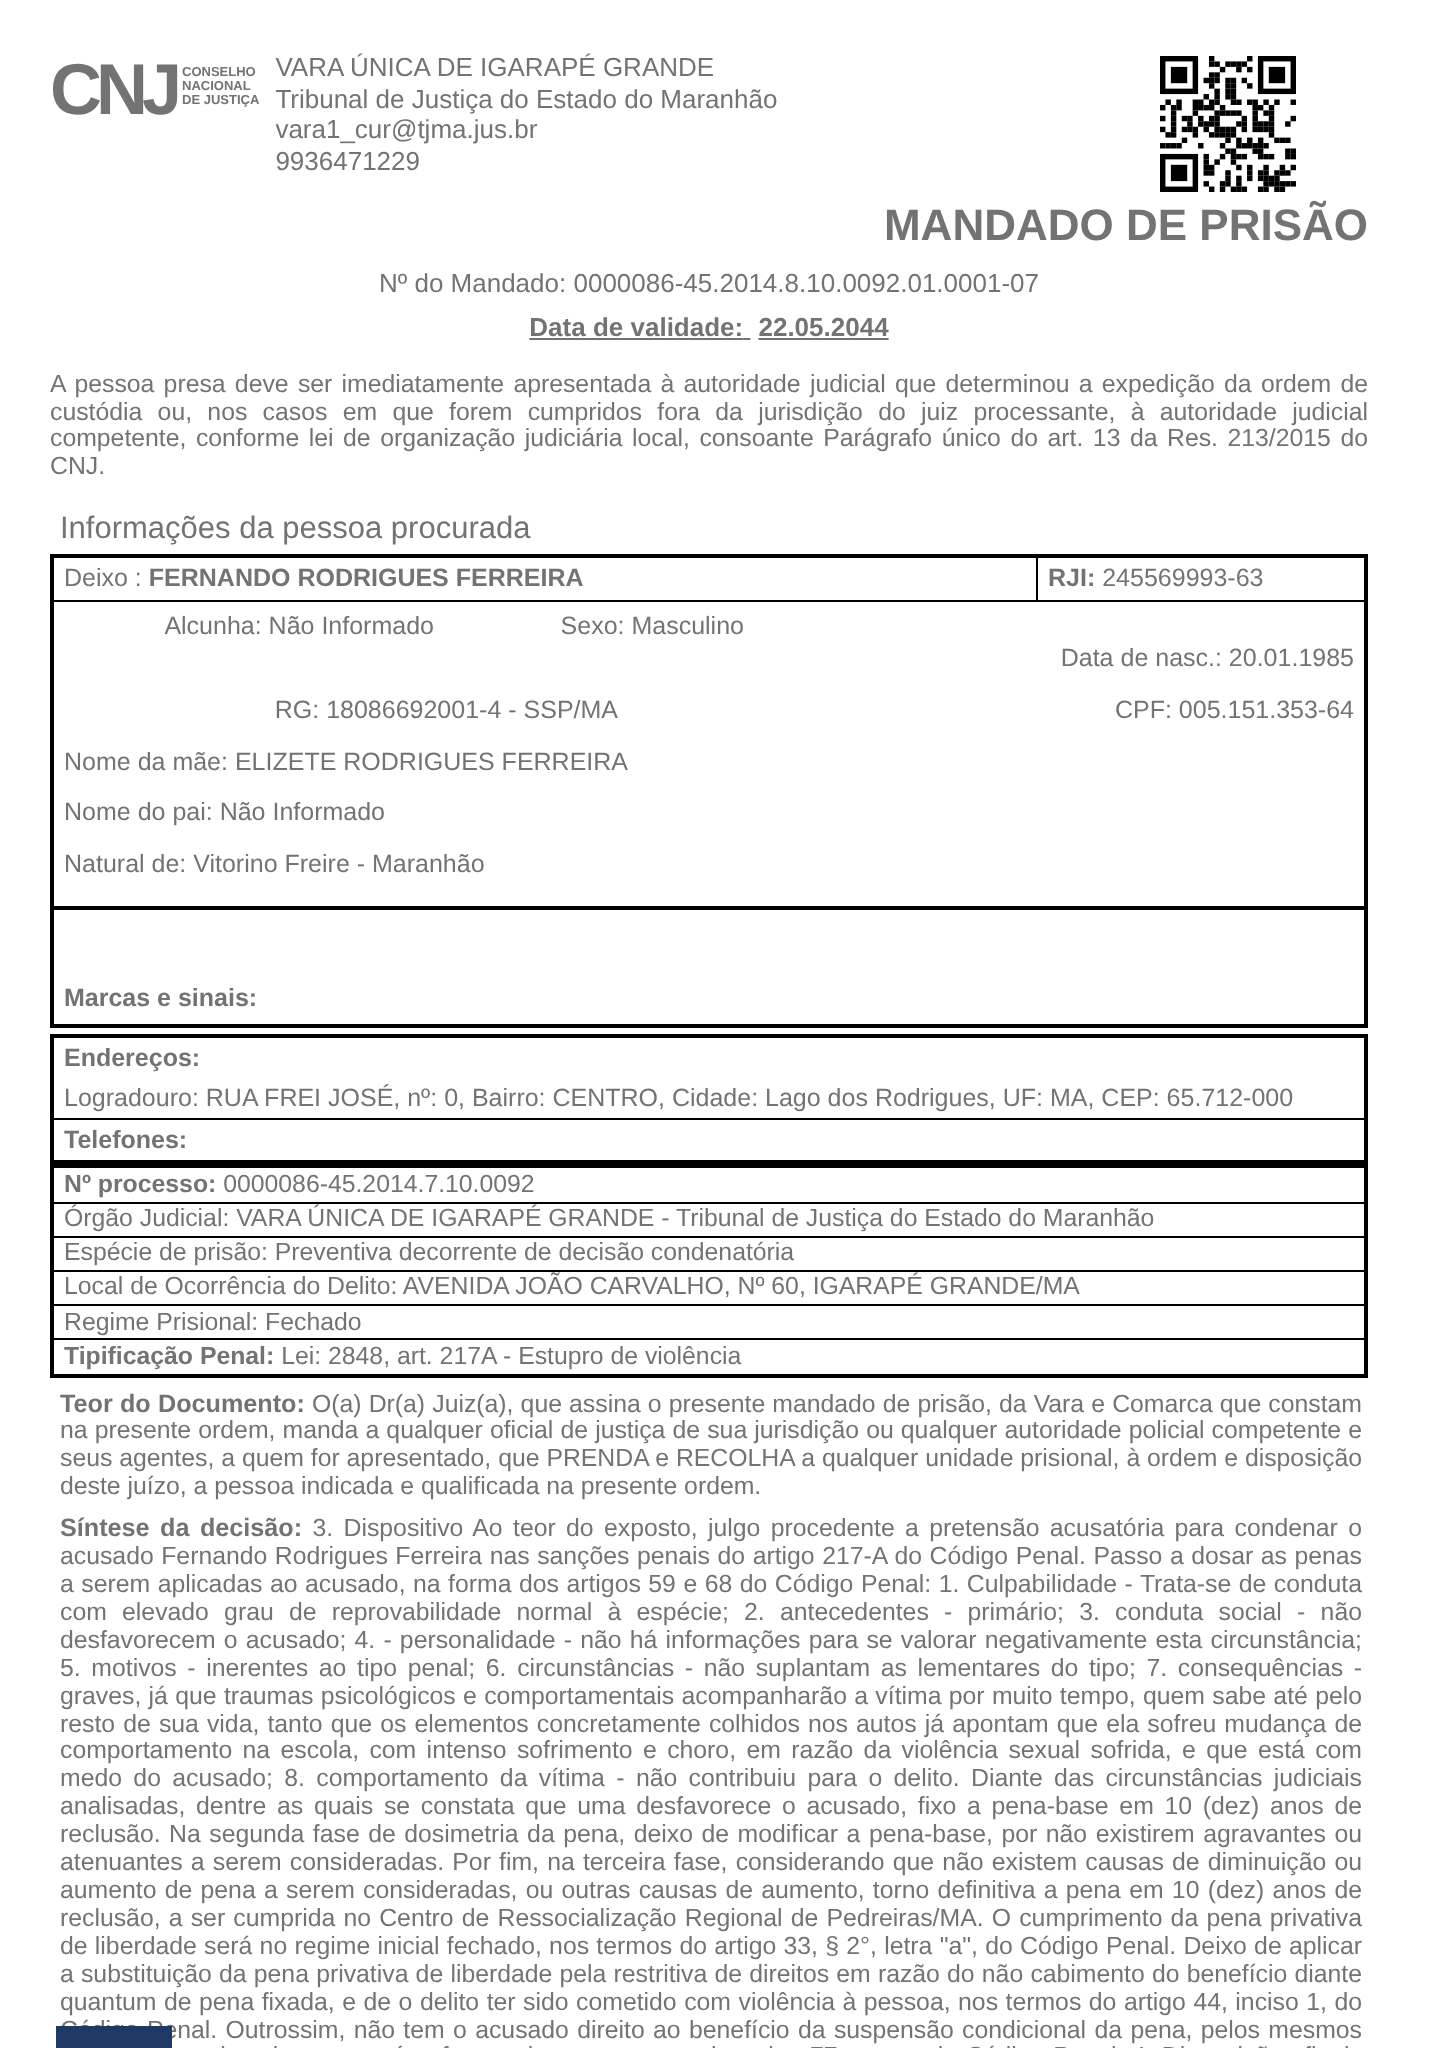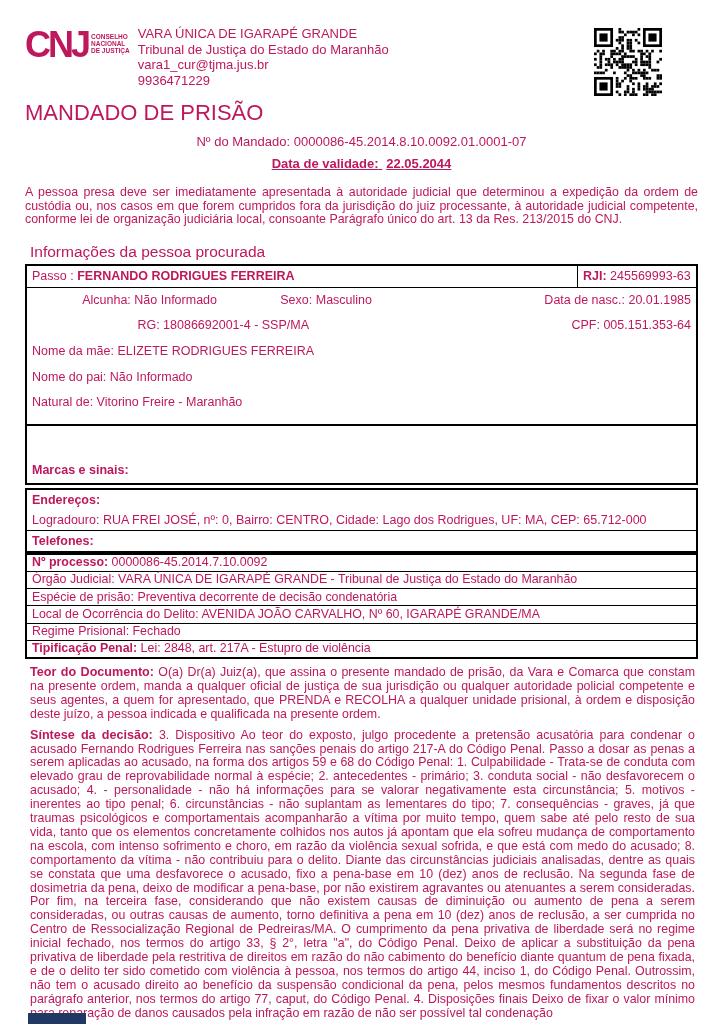--- a/index.html
+++ b/index.html
@@ -1,55 +1,55 @@
 <!DOCTYPE html>
 <html><head>
 <meta charset="utf-8">
 <style>
   * { margin:0; padding:0; box-sizing:border-box; }
   html,body { background:#fff; }
   .page {
     position:relative;
     width:723px; height:1024px;
     background:#fff;
-    color:#be185d;
+    color:#737373;
     font-family:"Liberation Sans", "DejaVu Sans", sans-serif;
-    padding:26px 25px 0 25px;
+    padding:26px 39px 0 25px;
     overflow:hidden;
   }
   
   .hdr { display:flex; align-items:flex-start; }
   .logo { display:flex; align-items:flex-start; margin-top:4px; }
   .logo-cnj {
     font-weight:900; font-size:36px; letter-spacing:-3px;
     line-height:30px; font-family:"Liberation Sans", sans-serif;
   }
   .logo-micro { margin-left:3px; margin-top:3px; }
   .logo-micro div { font-size:6.5px; font-weight:700; line-height:7px; letter-spacing:0; }
   .court { margin-left:8px; font-size:13px; line-height:15.5px; }
   .hdr-spacer { flex:1; }
   .qr { width:68px; height:68px; margin-right:36px; margin-top:2px; }
   
-  .title { text-align:left; font-size:22px; font-weight:400; margin-top:4px; letter-spacing:0px; }
+  .title { text-align:right; font-size:22px; font-weight:700; margin-top:4px; letter-spacing:0px; }
   .mandado-line { text-align:center; font-size:13px; font-weight:400; margin-top:8px; }
   .validade-line { text-align:center; font-size:13px; font-weight:700; margin-top:7px; }
   .validade-line .und { text-decoration:underline; }
   .validade-line .val { margin-left:4px; }
   
   .intro { margin-top:15px; font-size:12.4px; line-height:13.6px; text-align:justify; }
   .sec-h { font-size:15.5px; font-weight:400; margin:16px 0 3px 5px; }
   
   .box { border:2px solid #000; width:100%; }
   .row1 { display:flex; border-bottom:1px solid #000; }
   .cell-nome { flex:1; padding:3px 5px; font-size:12.5px; line-height:15px; }
-  .cell-rji { width:119px; border-left:1px solid #000; padding:3px 5px; font-size:12.5px; line-height:15px; }
+  .cell-rji { width:164px; border-left:1px solid #000; padding:3px 5px; font-size:12.5px; line-height:15px; }
   .cell-info { padding:6px 5px 2px 5px; border-bottom:2px solid #000; }
   .pline { font-size:12.5px; line-height:13px; margin-bottom:12.6px; }
   .pline-flex { display:flex;text-align:right; }
-  .f1 { width:185px; } .f2 { width:155px; } .f3 { flex:1; }
+  .f1 { width:185px; } .f2 { width:155px; } .f3 { flex:1;margin-top:16px; }
   .g1 { width:277px; } .g2 { flex:1; }
   .cell-marcas { padding:6px 5px; font-size:12.5px; font-weight:700; line-height:13px;margin-top:32px; }
   .box2 { border:2px solid #000; width:100%; margin-top:3px; }
   .erow { padding:3px 5px; font-size:12.5px; line-height:14px; }
   .erow.b { font-weight:700; }
   .erow.line { border-bottom:1px solid #000; }
   .ptable { border:2px solid #000; width:100%; }
   .prow { padding:1.5px 5px; font-size:12.4px; line-height:13.2px; border-bottom:1px solid #000; }
   .prow:last-child { border-bottom:none; }
   .para { margin-top:7px; font-size:12.4px; line-height:13.9px; text-align:justify; padding:0 3px 0 5px; }
@@ -297,21 +297,21 @@
       <span class="val">22.05.2044</span>
     </span>
   </div>
 
   <div class="intro">A pessoa presa deve ser imediatamente apresentada à autoridade judicial que determinou a expedição da ordem de custódia ou, nos casos em que forem cumpridos fora da jurisdição do juiz processante, à autoridade judicial competente, conforme lei de organização judiciária local, consoante Parágrafo único do art. 13 da Res. 213/2015 do CNJ.</div>
 
   <div class="sec-h">Informações da pessoa procurada</div>
   <div class="box">
     <div class="row1">
       <div class="cell-nome">
-        <span>Passo :</span>
+        <span>Deixo :</span>
         <span class="bold">FERNANDO RODRIGUES FERREIRA</span>
       </div>
       <div class="cell-rji">
         <span class="bold">RJI:</span>
         <span>245569993-63</span>
       </div>
     </div>
     <div class="cell-info">
       <div class="pline pline-flex">
         <span class="f1">Alcunha: Não Informado</span>

